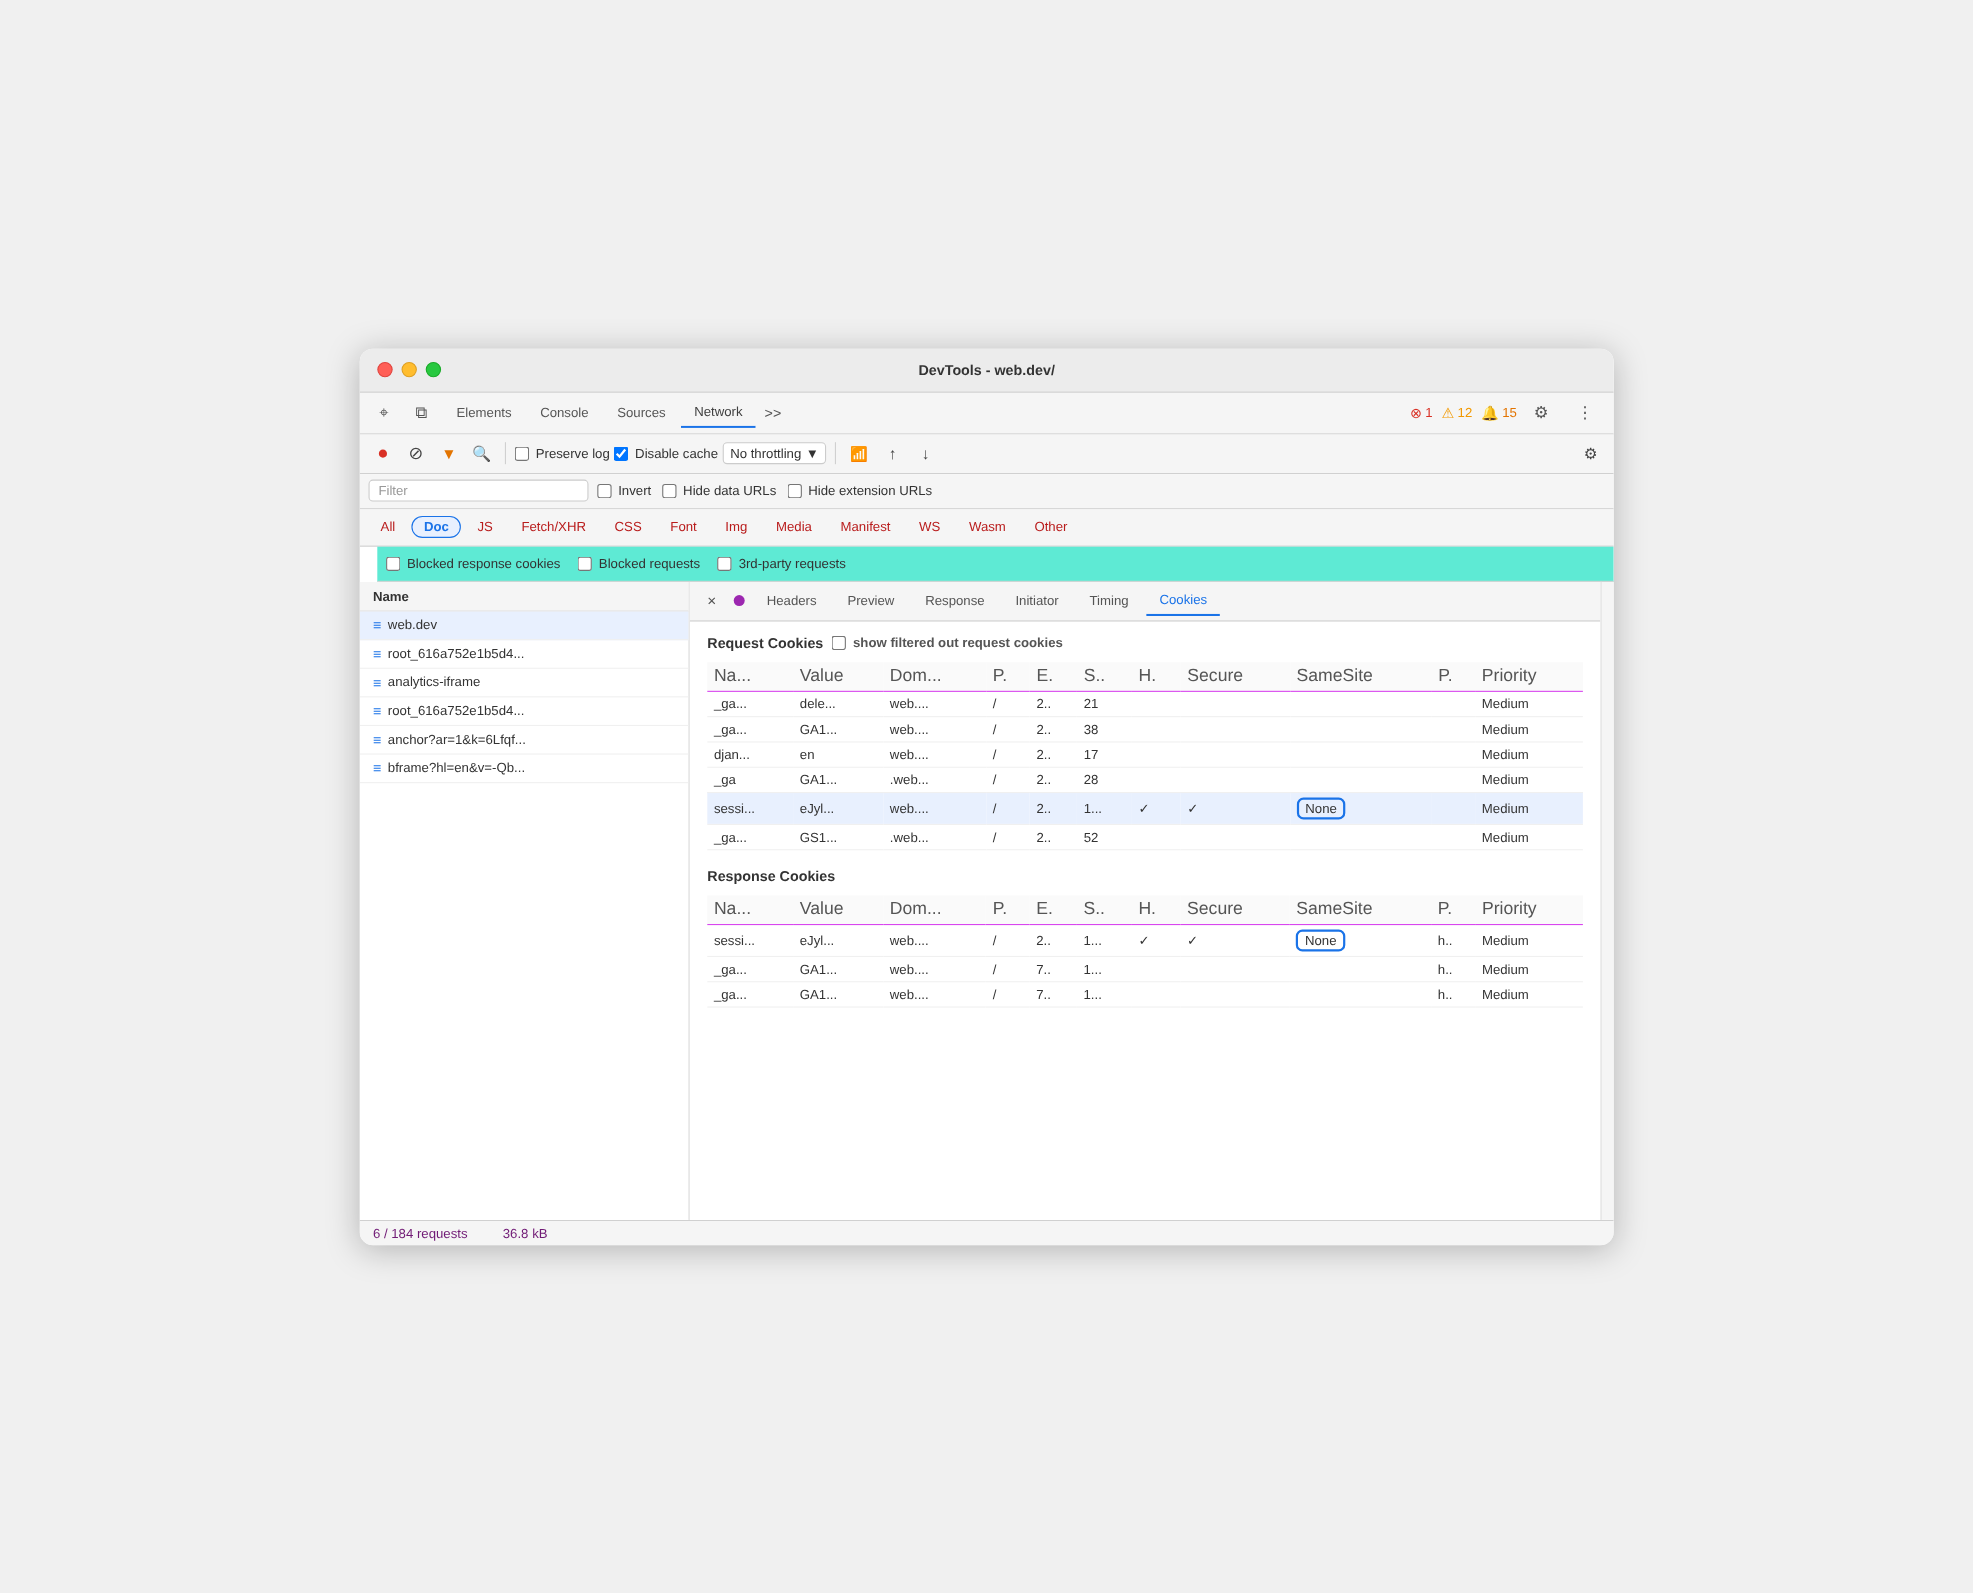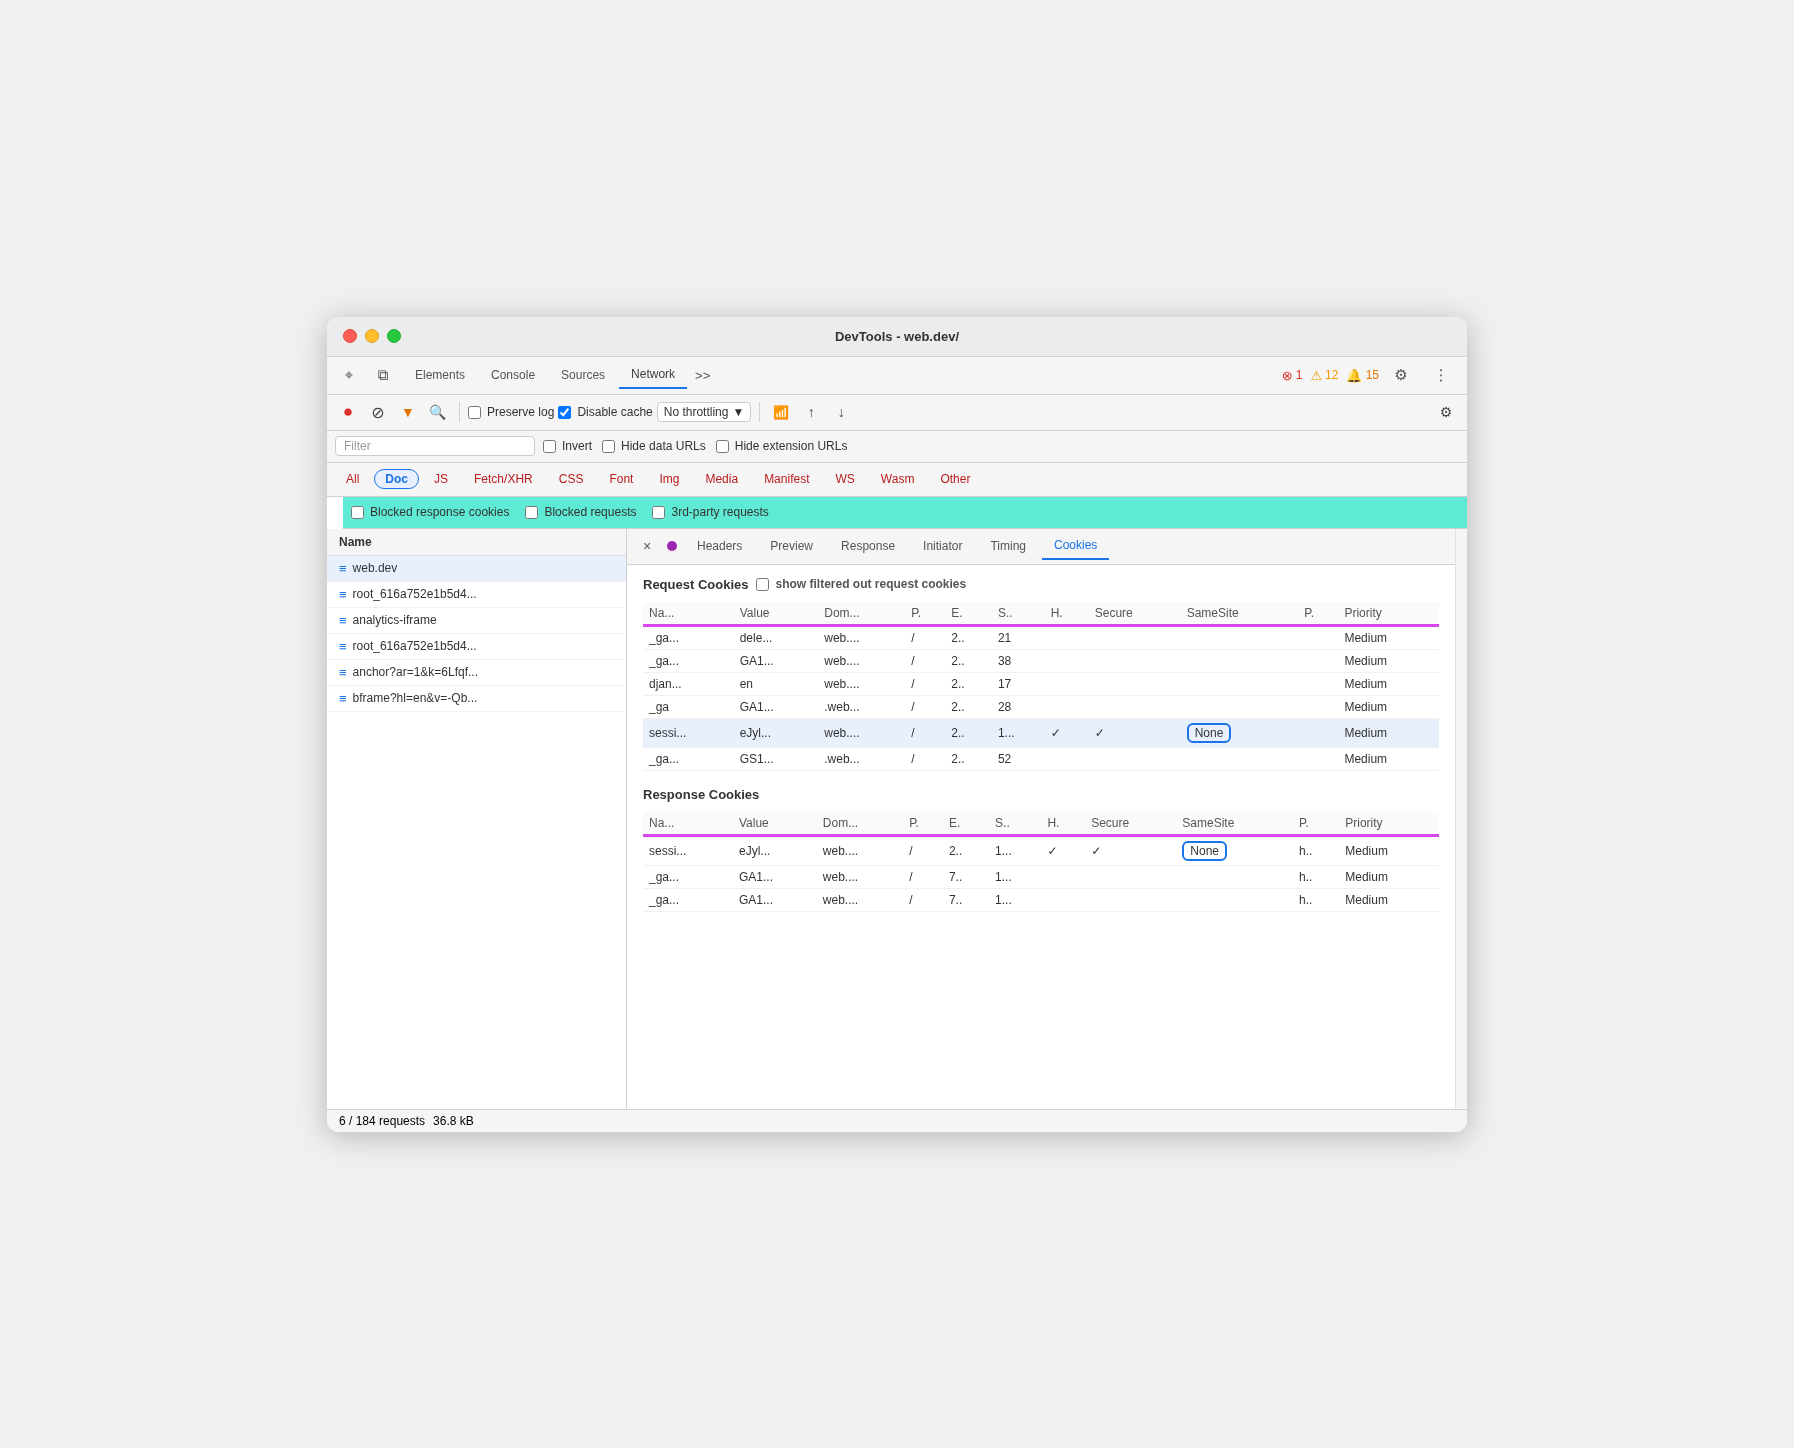--- a/index.html
+++ b/index.html
@@ -318,23 +318,23 @@
       width: 100%;
       border-collapse: collapse;
       font-size: 12px;
       margin-bottom: 16px;
     }
     .cookies-table th {
       text-align: left;
       padding: 4px 6px;
       font-weight: 500;
       color: #555;
-      border-bottom: 3px solid #d946ef;
+      border-bottom: 1px solid #d946ef;
       background: #fafafa;
-      font-size: 12px;
+      font-size: 16px;
     }
     .cookies-table td {
       padding: 4px 6px;
       color: #333;
       border-bottom: 1px solid #f0f0f0;
       font-size: 12px;
     }
     .cookies-table tr.highlighted td {
       background: #e8f0fe;
     }
@@ -349,23 +349,23 @@
       width: 12px;
       background: #f5f5f5;
       border-left: 1px solid #e0e0e0;
     }
     .status-bar {
       border-top: 1px solid #d0d0d0;
       background: #f5f5f5;
       padding: 4px 12px;
       display: flex;
       align-items: center;
-      gap: 8px;
-      font-size: 12px;
-      color: #000000;
+      gap: 32px;
+      font-size: 12px;
+      color: #701a75;
     }
     .checkmark {
       color: #333;
       font-size: 12px;
     }
   </style>
 </head>
 <body>
 
 <div class="window">

